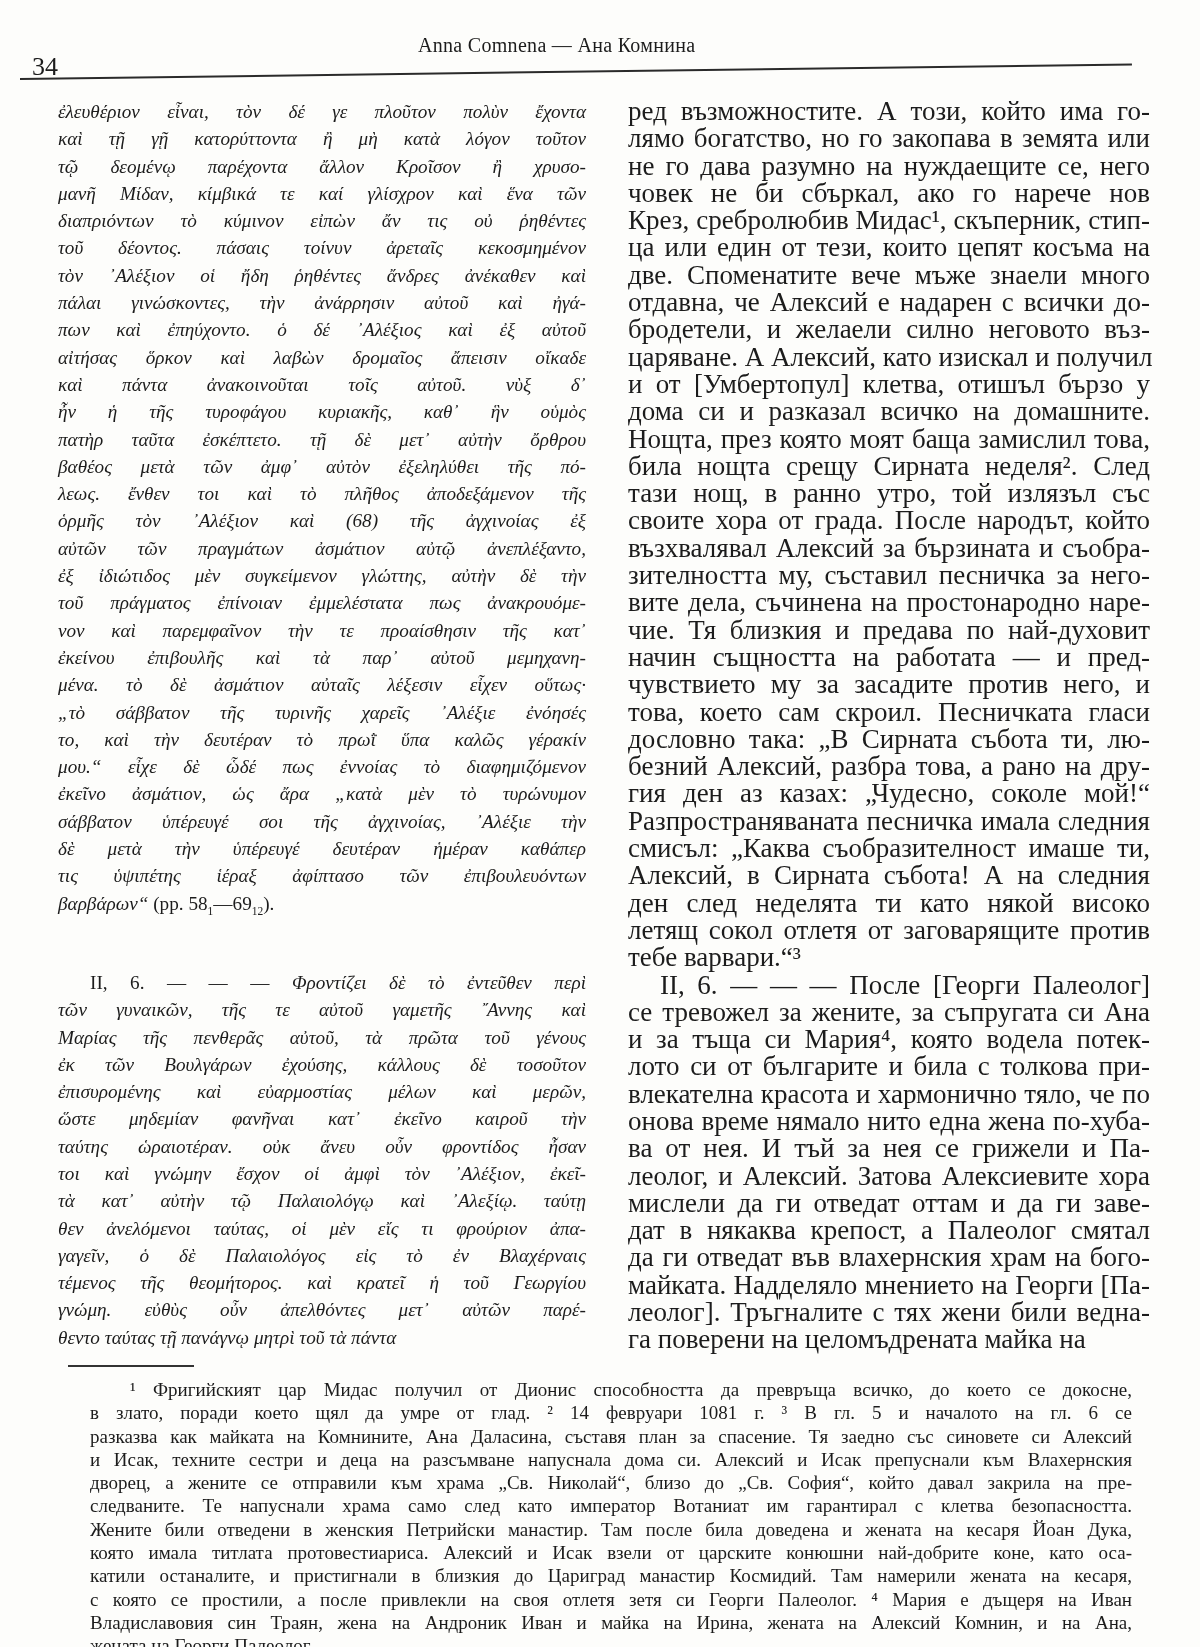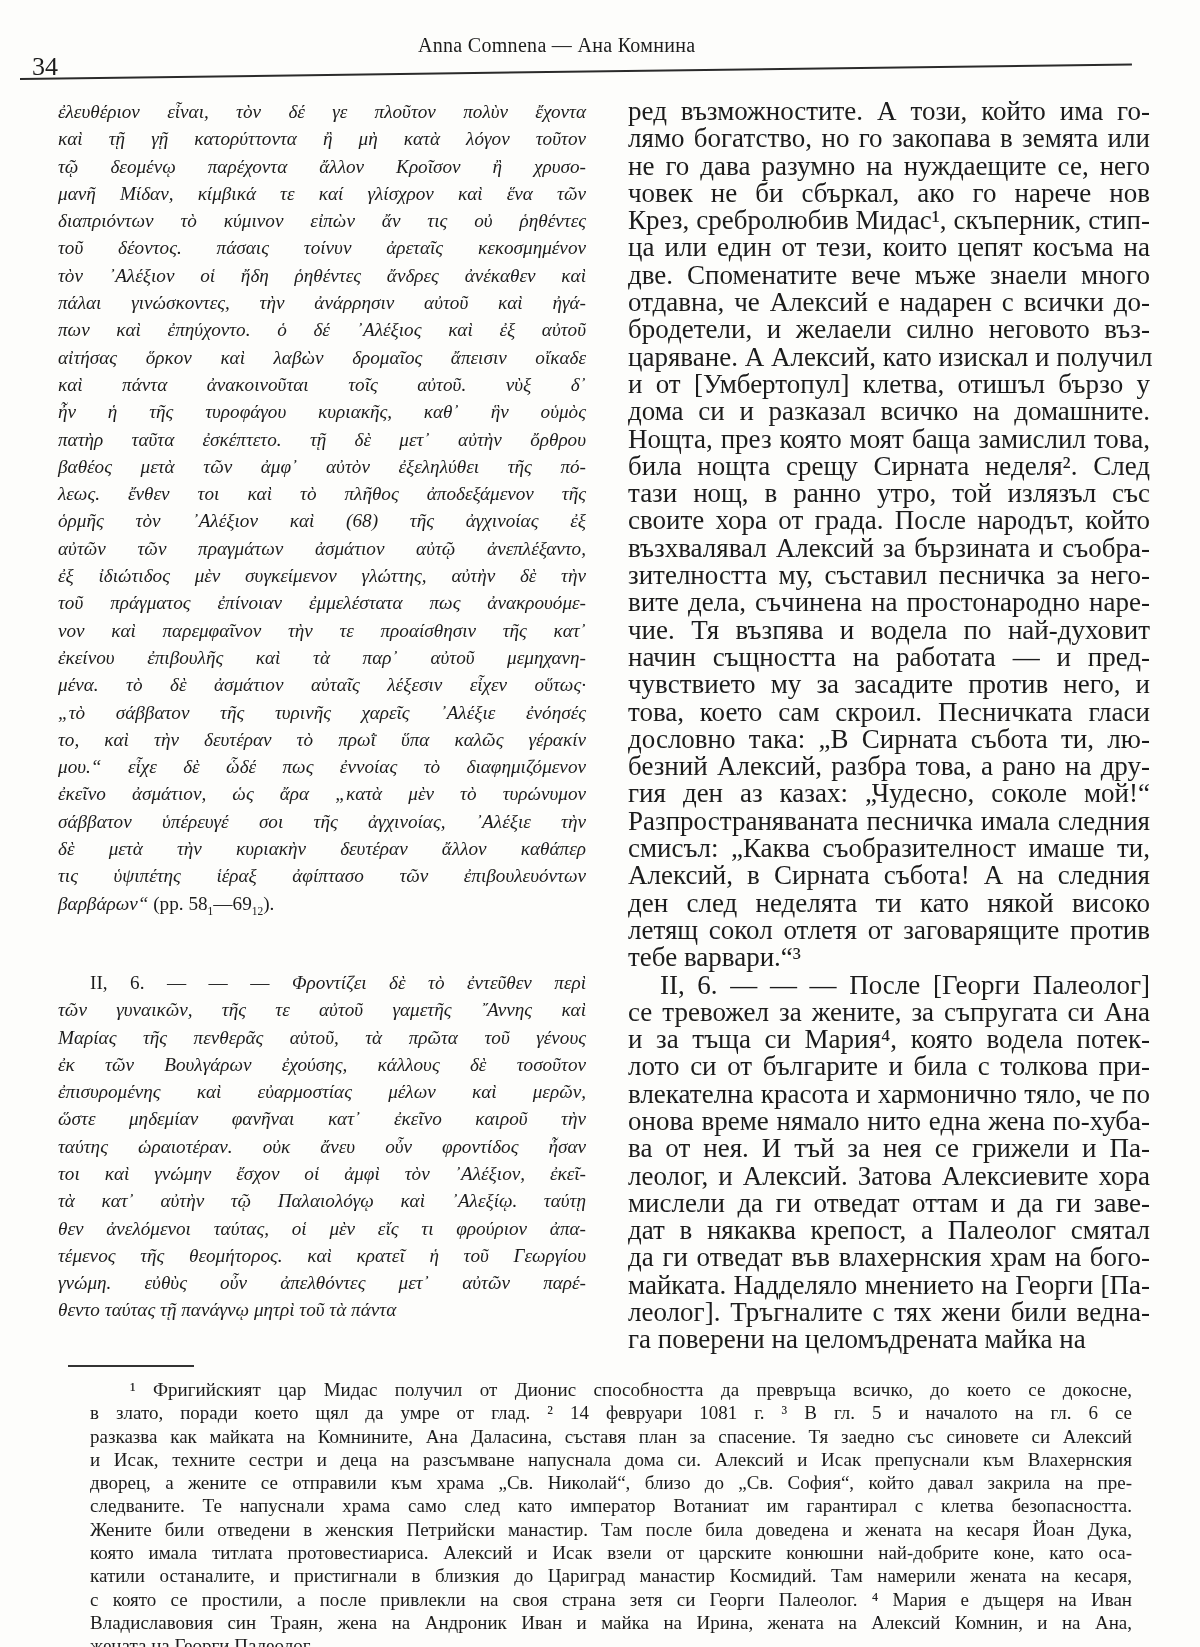--- a/index.html
+++ b/index.html
@@ -81,36 +81,37 @@
       <span class="line">ἐξ ἰδιώτιδος μὲν συγκείμενον γλώττης, αὐτὴν δὲ τὴν</span>
       <span class="line">τοῦ πράγματος ἐπίνοιαν ἐμμελέστατα πως ἀνακρουόμε-</span>
       <span class="line">νον καὶ παρεμφαῖνον τὴν τε προαίσθησιν τῆς κατ᾿</span>
       <span class="line">ἐκείνου ἐπιβουλῆς καὶ τὰ παρ᾿ αὐτοῦ μεμηχανη-</span>
       <span class="line">μένα. τὸ δὲ ἀσμάτιον αὐταῖς λέξεσιν εἶχεν οὕτως·</span>
       <span class="line">„τὸ σάββατον τῆς τυρινῆς χαρεῖς ᾿Αλέξιε ἐνόησές</span>
       <span class="line">το, καὶ τὴν δευτέραν τὸ πρωῒ ὕπα καλῶς γέρακίν</span>
       <span class="line">μου.“ εἶχε δὲ ὧδέ πως ἐννοίας τὸ διαφημιζόμενον</span>
       <span class="line">ἐκεῖνο ἀσμάτιον, ὡς ἄρα „κατὰ μὲν τὸ τυρώνυμον</span>
       <span class="line">σάββατον ὑπέρευγέ σοι τῆς ἀγχινοίας, ᾿Αλέξιε τὴν</span>
-      <span class="line">δὲ μετὰ τὴν κυριακὴν δευτέραν ἄλλον καθάπερ</span>
+      <span class="line">δὲ μετὰ τὴν ὑπέρευγέ δευτέραν ἡμέραν καθάπερ</span>
       <span class="line">τις ὑψιπέτης ἱέραξ ἀφίπτασο τῶν ἐπιβουλευόντων</span>
     </div>
   <span class="line last"><span>βαρβάρων“</span> <span class="ref-upright"><span>(pp. 58</span><sub>1</sub><span>—69</span><sub>12</sub><span>).</span></span></span>
   <div class="gap-greek"></div>
   <span class="line indent"><span class="ref-upright">II, 6. — — —</span> <span>Φροντίζει δὲ τὸ ἐντεῦθεν περὶ</span></span>
   <div id="greek-block2">
       <span class="line">τῶν γυναικῶν, τῆς τε αὐτοῦ γαμετῆς ῎Αννης καὶ</span>
       <span class="line">Μαρίας τῆς πενθερᾶς αὐτοῦ, τὰ πρῶτα τοῦ γένους</span>
       <span class="line">ἐκ τῶν Βουλγάρων ἐχούσης, κάλλους δὲ τοσοῦτον</span>
       <span class="line">ἐπισυρομένης καὶ εὐαρμοστίας μέλων καὶ μερῶν,</span>
       <span class="line">ὥστε μηδεμίαν φανῆναι κατ᾿ ἐκεῖνο καιροῦ τὴν</span>
       <span class="line">ταύτης ὡραιοτέραν. οὐκ ἄνευ οὖν φροντίδος ἦσαν</span>
       <span class="line">τοι καὶ γνώμην ἔσχον οἱ ἀμφὶ τὸν ᾿Αλέξιον, ἐκεῖ-</span>
       <span class="line">τὰ κατ᾿ αὐτὴν τῷ Παλαιολόγῳ καὶ ᾿Αλεξίῳ. ταύτῃ</span>
       <span class="line">θεν ἀνελόμενοι ταύτας, οἱ μὲν εἴς τι φρούριον ἀπα-</span>
+      <span class="line">γαγεῖν, ὁ δὲ Παλαιολόγος εἰς τὸ ἐν Βλαχέρναις</span>
       <span class="line">τέμενος τῆς θεομήτορος. καὶ κρατεῖ ἡ τοῦ Γεωργίου</span>
       <span class="line">γνώμη. εὐθὺς οὖν ἀπελθόντες μετ᾿ αὐτῶν παρέ-</span>
       <span class="line last">θεντο ταύτας τῇ πανάγνῳ μητρὶ τοῦ τὰ πάντα</span>
     </div>
 </div>
 
 <div class="col col-bg bg">
   <div id="bg-block1">
       <span class="line">ред възможностите. А този, който има го-</span>
       <span class="line">лямо богатство, но го закопава в земята или</span>
@@ -124,21 +125,21 @@
       <span class="line">царяване. А Алексий, като изискал и получил</span>
       <span class="line">и от [Умбертопул] клетва, отишъл бързо у</span>
       <span class="line">дома си и разказал всичко на домашните.</span>
       <span class="line">Нощта, през която моят баща замислил това,</span>
       <span class="line">била нощта срещу Сирната неделя². След</span>
       <span class="line">тази нощ, в ранно утро, той излязъл със</span>
       <span class="line">своите хора от града. После народът, който</span>
       <span class="line">възхвалявал Алексий за бързината и съобра-</span>
       <span class="line">зителността му, съставил песничка за него-</span>
       <span class="line">вите дела, съчинена на простонародно наре-</span>
-      <span class="line">чие. Тя възпява и водела по най-духовит</span>
+      <span class="line">чие. Тя близкия и предава по най-духовит</span>
       <span class="line">начин същността на работата — и пред-</span>
       <span class="line">чувствието му за засадите против него, и</span>
       <span class="line">това, което сам скроил. Песничката гласи</span>
       <span class="line">дословно така: „В Сирната събота ти, лю-</span>
       <span class="line">безний Алексий, разбра това, а рано на дру-</span>
       <span class="line">гия ден аз казах: „Чудесно, соколе мой!“</span>
       <span class="line">Разпространяваната песничка имала следния</span>
       <span class="line">смисъл: „Каква съобразителност имаше ти,</span>
       <span class="line">Алексий, в Сирната събота! А на следния</span>
       <span class="line">ден след неделята ти като някой високо</span>
@@ -167,16 +168,16 @@
 <div class="footnotes" id="footnotes">
     <span class="line first">¹ Фригийският цар Мидас получил от Дионис способността да превръща всичко, до което се докосне,</span>
     <span class="line">в злато, поради което щял да умре от глад.    ² 14 февруари 1081 г.    ³ В гл. 5 и началото на гл. 6 се</span>
     <span class="line">разказва как майката на Комнините, Ана Даласина, съставя план за спасение. Тя заедно със синовете си Алексий</span>
     <span class="line">и Исак, техните сестри и деца на разсъмване напуснала дома си. Алексий и Исак препуснали към Влахернския</span>
     <span class="line">дворец, а жените се отправили към храма „Св. Николай“, близо до „Св. София“, който давал закрила на пре-</span>
     <span class="line">следваните. Те напуснали храма само след като император Вотаниат им гарантирал с клетва безопасността.</span>
     <span class="line">Жените били отведени в женския Петрийски манастир. Там после била доведена и жената на кесаря Йоан Дука,</span>
     <span class="line">която имала титлата протовестиариса. Алексий и Исак взели от царските конюшни най-добрите коне, като оса-</span>
     <span class="line">катили останалите, и пристигнали в близкия до Цариград манастир Космидий. Там намерили жената на кесаря,</span>
-    <span class="line">с която се простили, а после привлекли на своя страна зетя си Георги Палеолог.    ⁴ Мария е дъщеря на Иван</span>
+    <span class="line">с която се простили, а после привлекли на своя отлетя зетя си Георги Палеолог.    ⁴ Мария е дъщеря на Иван</span>
     <span class="line">Владиславовия син Траян, жена на Андроник Иван и майка на Ирина, жената на Алексий Комнин, и на Ана,</span>
     <span class="line last">жената на Георги Палеолог.</span>
   </div>
 
 </body></html>

